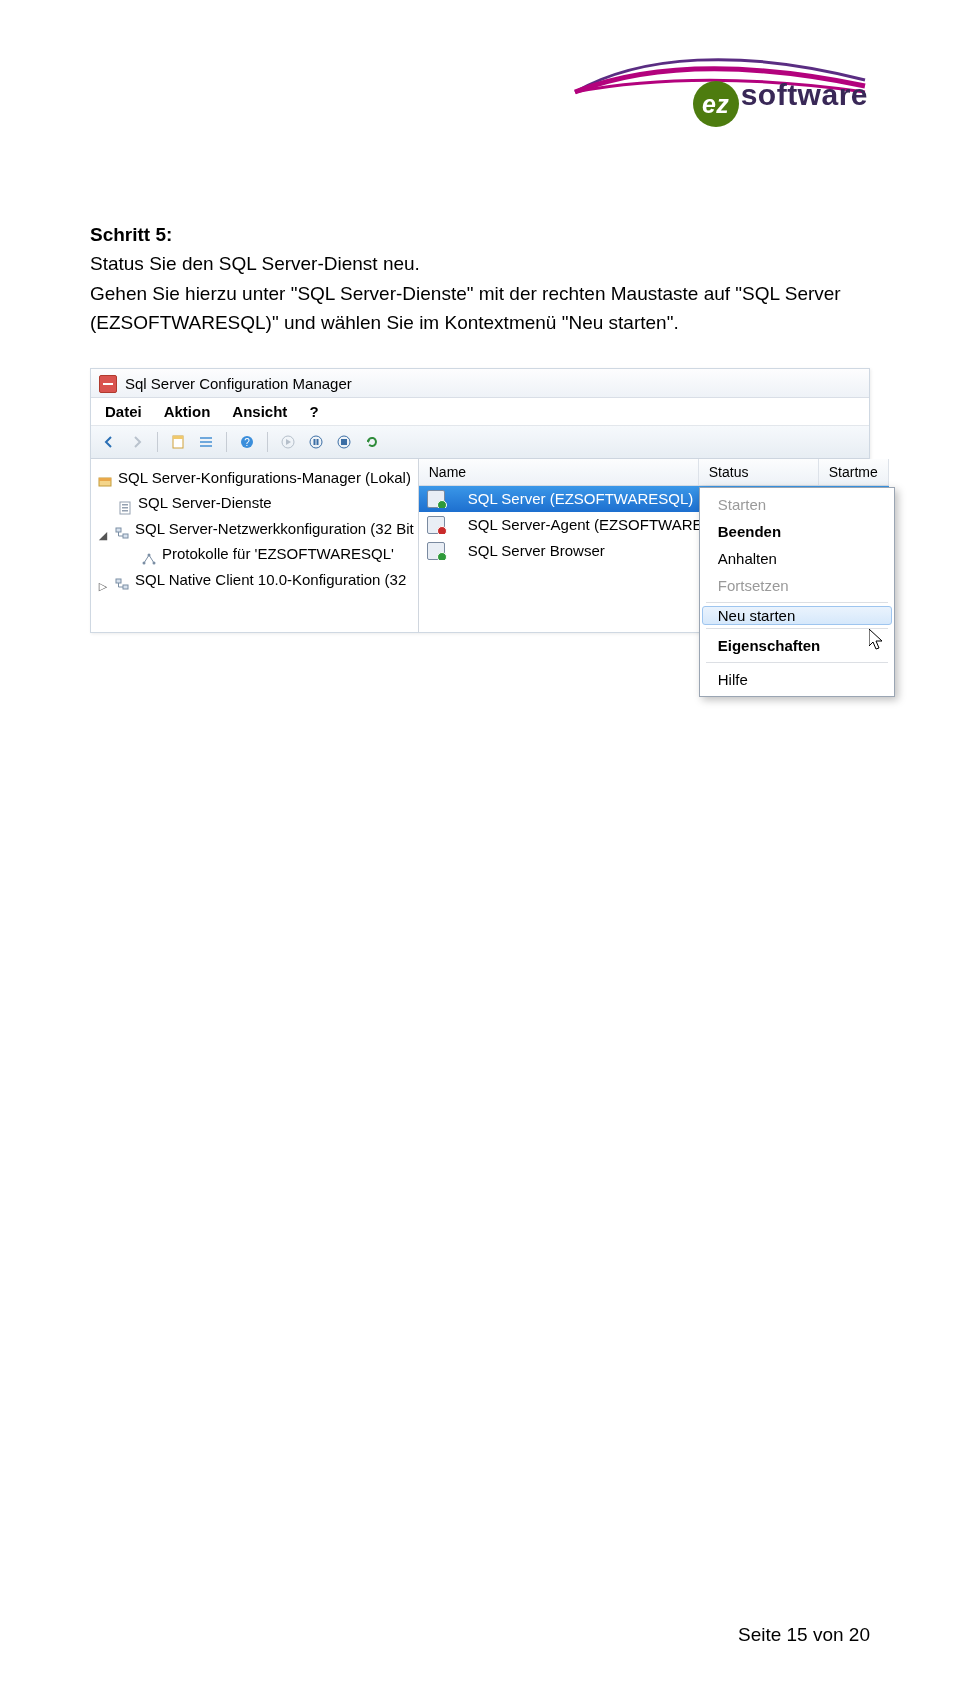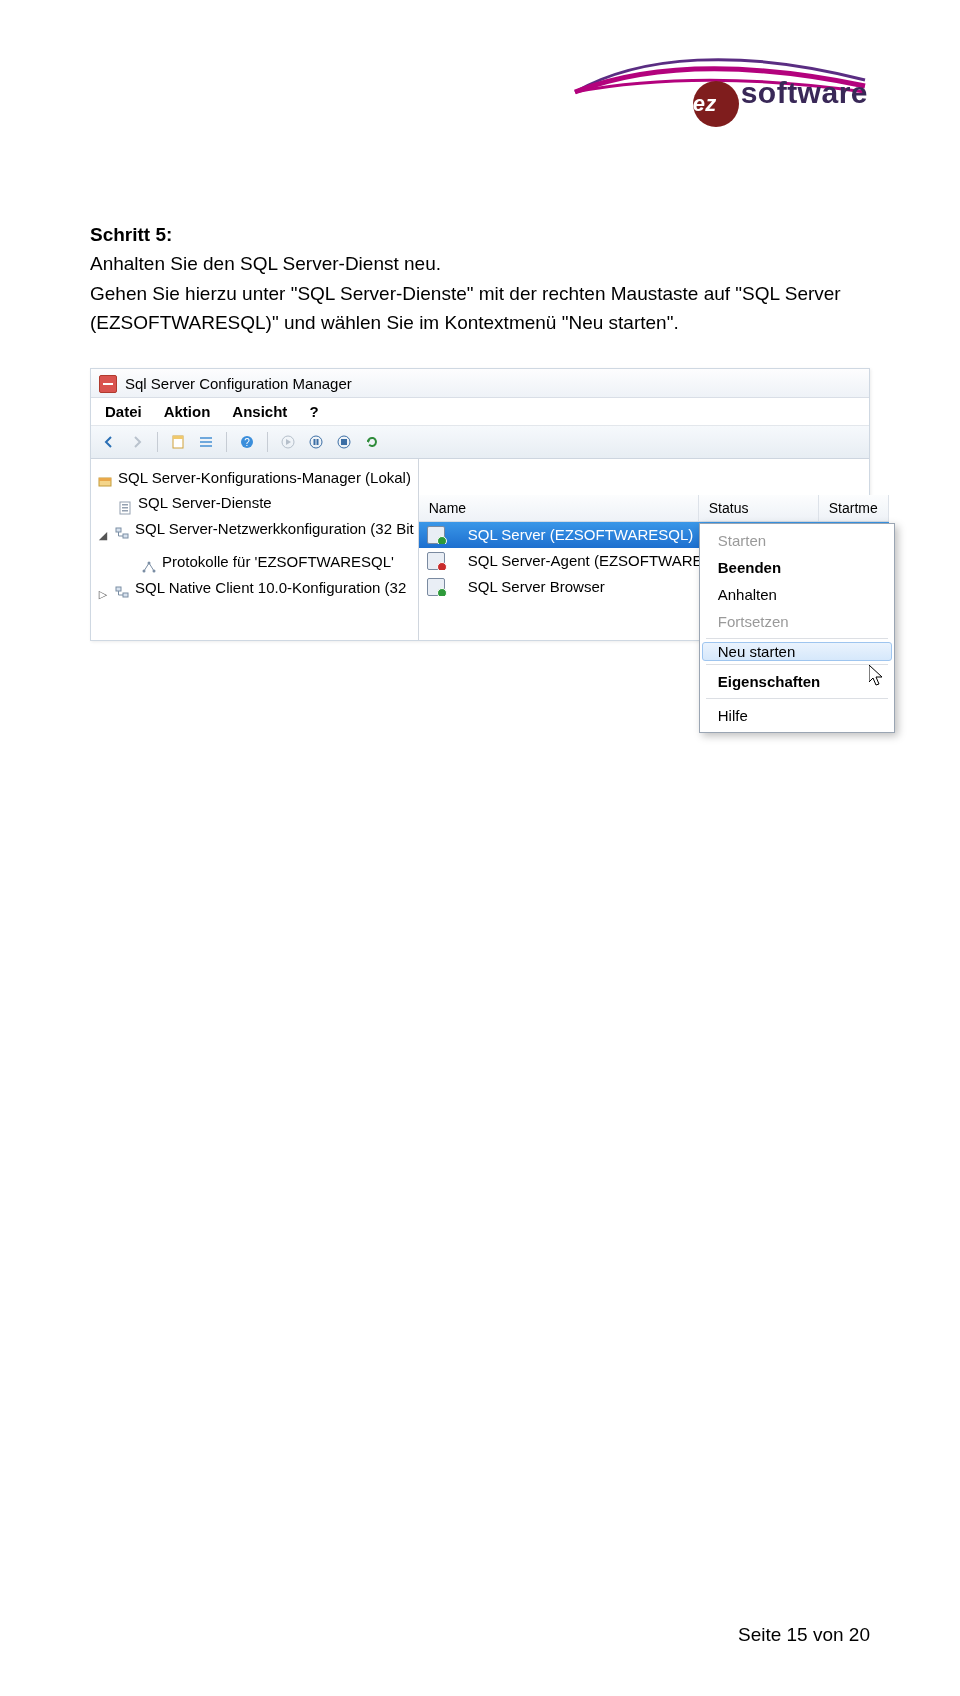--- a/index.html
+++ b/index.html
@@ -26,29 +26,29 @@
   .logo-text {
     position: absolute;
     right: 2px;
     bottom: 8px;
     font-size: 30px;
     font-weight: 700;
     letter-spacing: 0.5px;
     color: #392857;
   }
   .logo-text .ez {
-    background: #7f1d1d;
+    background: #4d7c0f;
     color: #fff;
     border-radius: 50%;
     font-style: italic;
     display: inline-block;
     width: 46px; height: 46px;
     line-height: 46px;
-    text-align: left;
-    font-size: 22px;
+    text-align: center;
+    font-size: 25px;
     margin-right: 2px;
     vertical-align: -8px;
   }
   
   .content { margin-top: 190px; font-size: 19px; line-height: 1.55; }
   .step-heading { font-weight: 700; }
   
   .screenshot {
     margin-top: 30px;
     width: 780px;
@@ -88,28 +88,28 @@
   }
   .tbtn svg { width:16px; height:16px; }
   .tsep { width:1px; height:20px; background:#c6ccd4; margin:0 4px; }
   .panes { display:flex; }
   .tree {
     width:330px; padding:6px 4px 40px 6px; border-right:1px solid #d0d6de;
     font-size:15px; line-height:1.7;
   }
   .trow { display:flex; align-items:flex-end; gap:5px; white-space:nowrap; overflow:hidden; }
   .ind1 { padding-left:20px; }
-  .ind2 { padding-left:44px;margin-top:8px; }
+  .ind2 { padding-left:44px; }
   .ticon-sm { width:16px; height:16px; flex:0 0 16px; display:inline-flex; align-items:center; justify-content:center; }
   .exp {
     width:12px; height:12px; display:inline-flex; align-items:center; justify-content:center;
     font-size:11px; color:#555; flex:0 0 12px;
   }
   .list {
-    flex:1; position:relative;margin-top:36px;
+    flex:1; position:relative;
   }
   .lhead {
     display:flex; background:linear-gradient(#fcfdfe,#eef2f7);
     border-bottom:1px solid #d5dbe3; font-size:14px;
   }
   .lhead .col { padding:5px 10px; border-right:1px solid #dde2e9; }
   .c-name { width:280px; }
   .c-status { width:120px; }
   .c-start { flex:1; }
   .lrow { display:flex; align-items:center; height:26px; font-size:15px; }
@@ -161,21 +161,21 @@
       <path d="M5 62 C 75 35, 170 30, 295 56" stroke="#b3027d" stroke-width="5" fill="none"></path>
       <path d="M5 62 C 80 48, 175 45, 295 62" stroke="#b3027d" stroke-width="3" fill="none"></path>
     </svg>
     <div class="logo-text">
       <span class="ez">ez</span><span>software</span>
     </div>
   </div>
 
   <div class="content">
     <p class="step-heading">Schritt 5:</p>
-    <p>Anhalten Sie den SQL Server-Dienst neu.</p>
+    <p>Status Sie den SQL Server-Dienst neu.</p>
     <p>Gehen Sie hierzu unter "SQL Server-Dienste" mit der rechten Maustaste auf "SQL Server (EZSOFTWARESQL)" und wählen Sie im Kontextmenü "Neu starten".</p>
   </div>
 
   <div class="screenshot">
 
     <div class="titlebar">
       <span class="ticon"></span>
       <span>Sql Server Configuration Manager</span>
     </div>
 

